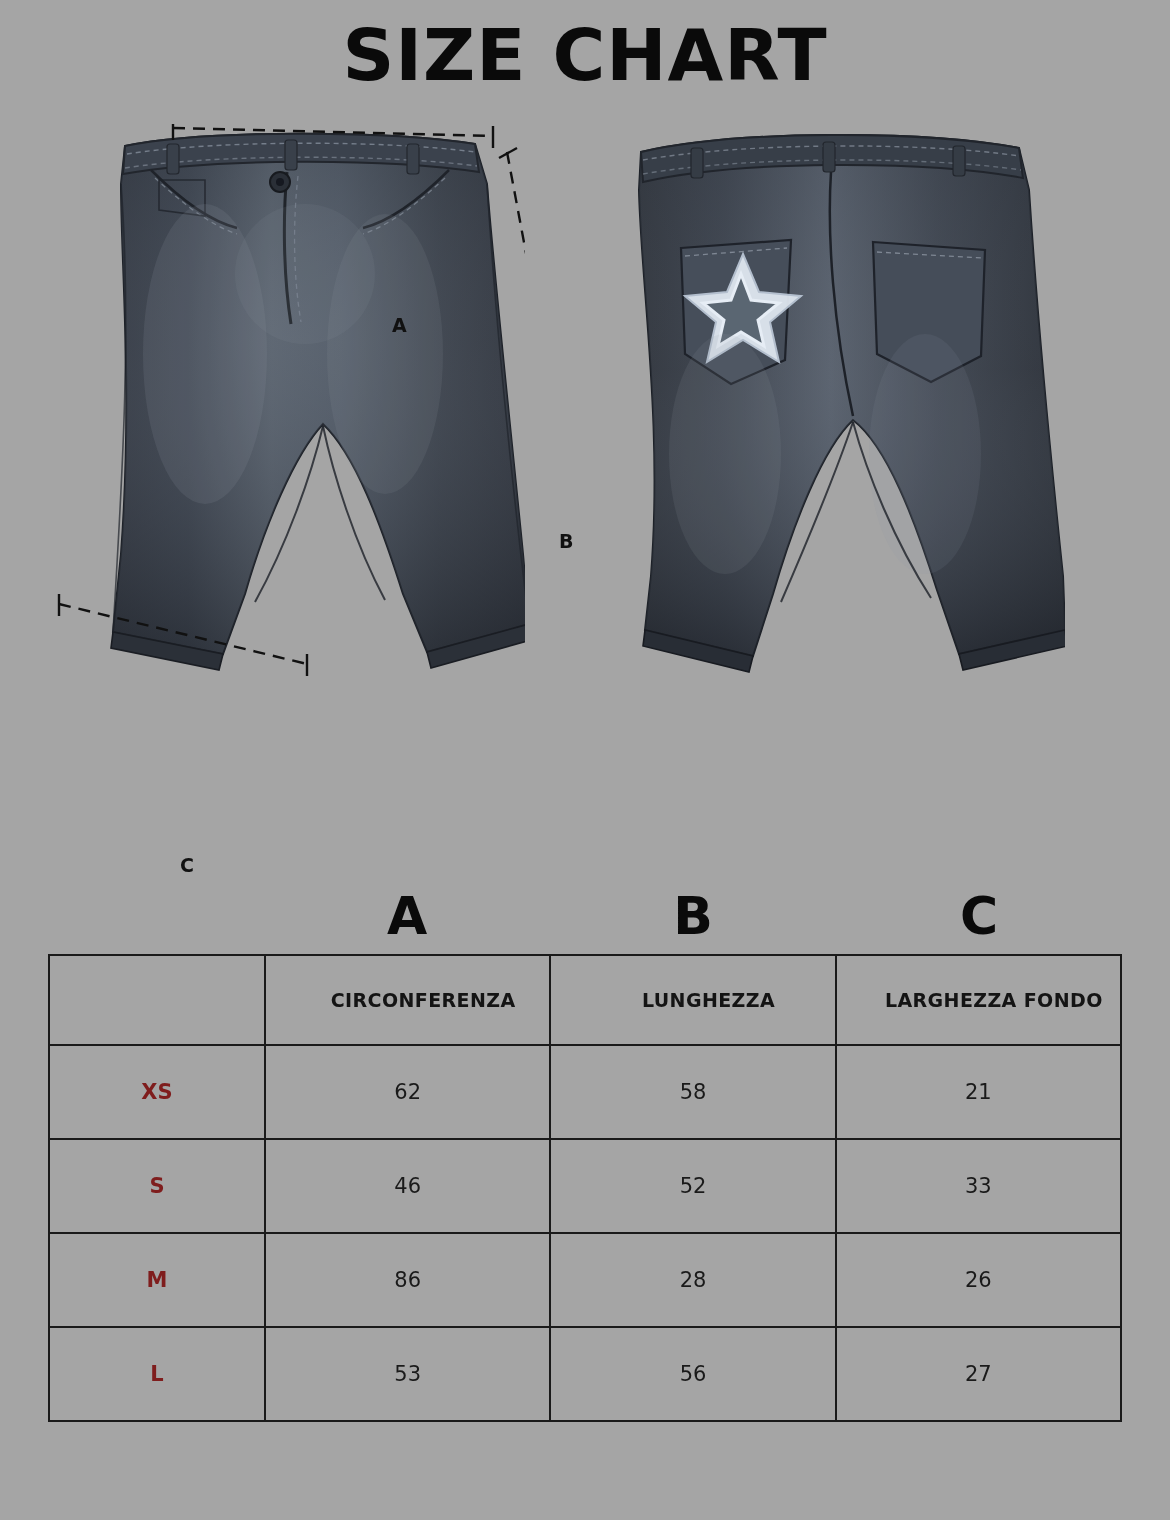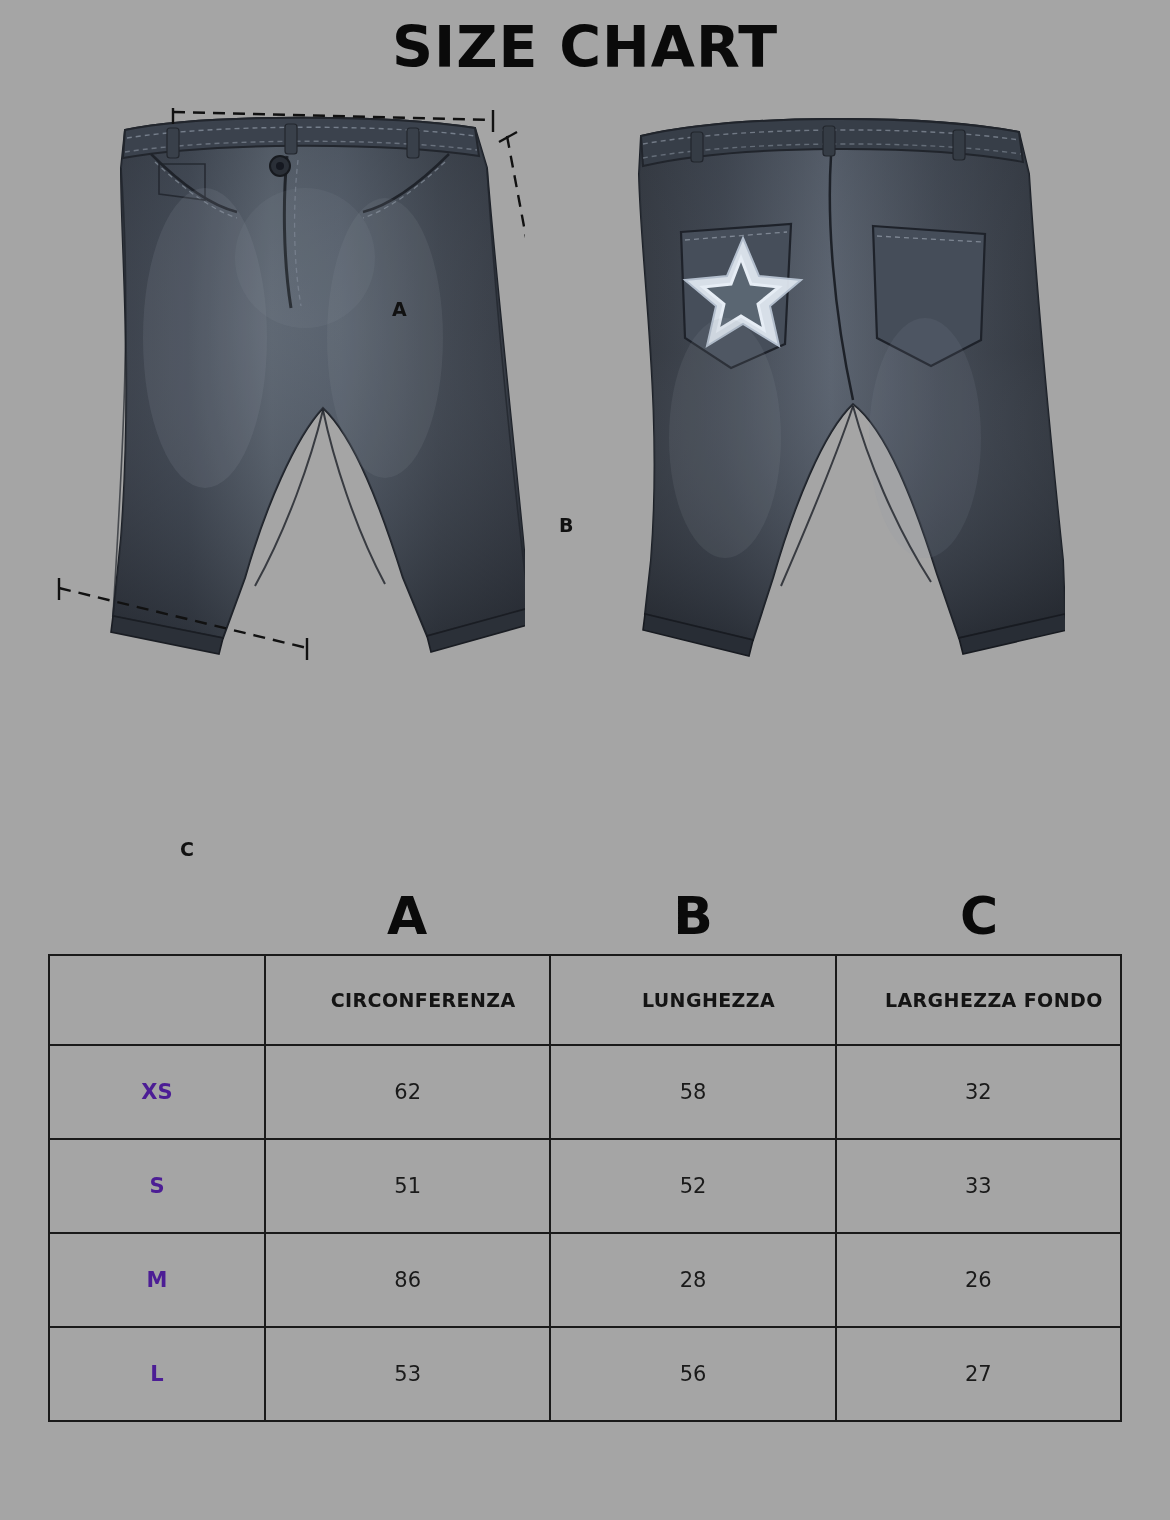--- a/index.html
+++ b/index.html
@@ -18,21 +18,21 @@
 
   .page {
     width: 1170px;
     height: 1520px;
     position: relative;
     background: #a5a5a5;
   }
 
   .title {
     text-align: center;
-    font-size: 57px;
+    font-size: 72px;
     font-weight: 700;
     letter-spacing: 1px;
     color: #0a0a0a;
     margin: 18px 0 0 0;
     line-height: 1.05;
     font-family: "DejaVu Sans", sans-serif;
   }
 
   
   .product-area {
@@ -106,21 +106,21 @@
     color: #141414;
     font-family: "DejaVu Sans", sans-serif;
     padding-left: 32px;
   }
   th.head-blank { height: 86px; }
 
   td.size-cell {
     height: 90px;
     font-size: 21px;
     font-weight: 700;
-    color: #4c1d95;
+    color: #7f1d1d;
     font-family: "DejaVu Sans", sans-serif;
   }
   td.val-cell {
     height: 90px;
     font-size: 21px;
     font-weight: 400;
     color: #1a1a1a;
     font-family: "DejaVu Sans", sans-serif;
     margin-left: 25px;
   }
@@ -292,25 +292,25 @@
           <th class="head-cell">CIRCONFERENZA</th>
           <th class="head-cell">LUNGHEZZA</th>
           <th class="head-cell">LARGHEZZA FONDO</th>
         </tr>
       </thead>
       <tbody>
         <tr>
           <td class="size-cell">XS</td>
           <td class="val-cell">62</td>
           <td class="val-cell">58</td>
-          <td class="val-cell">32</td>
+          <td class="val-cell">21</td>
         </tr>
         <tr>
           <td class="size-cell">S</td>
-          <td class="val-cell">51</td>
+          <td class="val-cell">46</td>
           <td class="val-cell">52</td>
           <td class="val-cell">33</td>
         </tr>
         <tr>
           <td class="size-cell">M</td>
           <td class="val-cell">86</td>
           <td class="val-cell">28</td>
           <td class="val-cell">26</td>
         </tr>
         <tr>

